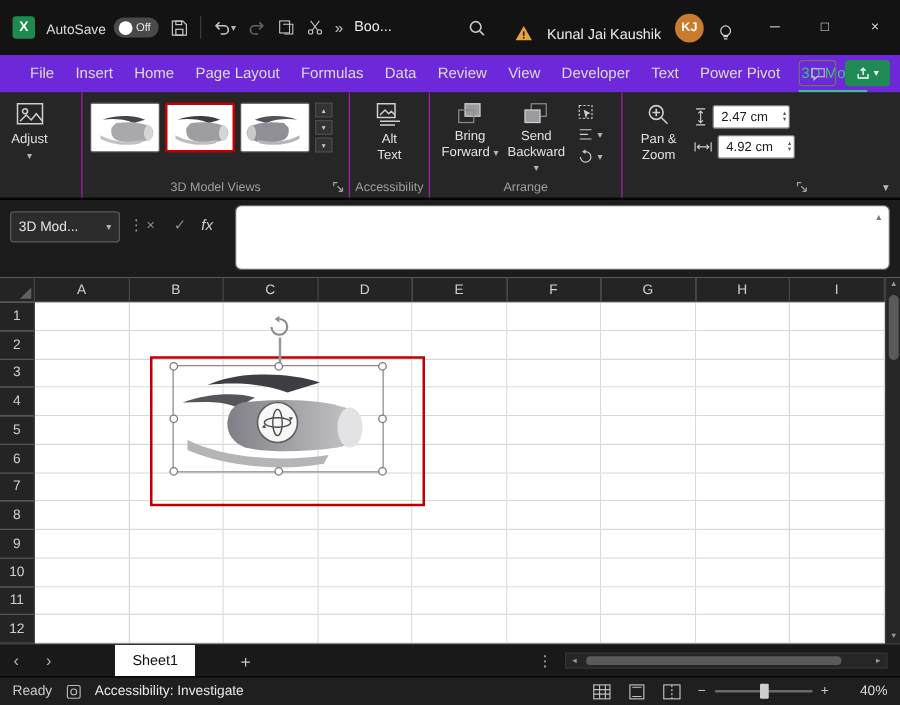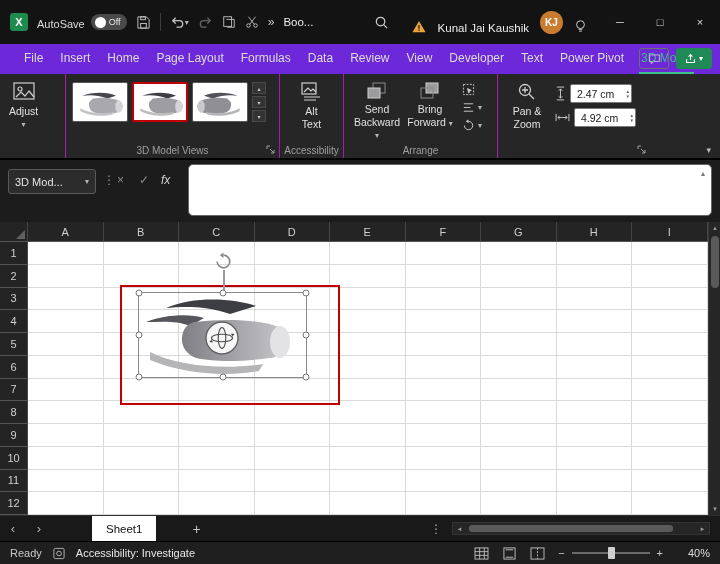--- a/index.html
+++ b/index.html
@@ -274,33 +274,33 @@
           <rect x="2" y="2" width="14" height="11"></rect>
           <path d="M4 11l4-4 3 3 2-2 3 3"></path>
           <path d="M4 16h16M4 19h12"></path>
         </svg>
       <span class="lbl" style="width:28px">Alt Text</span>
     </div>
     <div class="glabel">Accessibility</div>
   </div>
 
   <div class="group" style="width:154px">
+    <div class="bigbtn" style="width:52px">
+      <svg width="22" height="20" viewBox="0 0 22 20">
+          <rect x="7" y="2" width="12" height="10" fill="#9a9a9f" stroke="#cfcfcf"></rect>
+          <rect x="2" y="7" width="12" height="10" fill="none" stroke="#8a8a8a"></rect>
+        </svg>
+      <span class="lbl" style="width:46px"><span>Bring Forward</span> <span class="chev-s">▾</span></span>
+    </div>
     <div class="bigbtn" style="width:54px">
       <svg width="22" height="20" viewBox="0 0 22 20">
           <rect x="7" y="2" width="12" height="10" fill="none" stroke="#8a8a8a"></rect>
           <rect x="2" y="7" width="12" height="10" fill="#9a9a9f" stroke="#cfcfcf"></rect>
         </svg>
       <span class="lbl" style="width:52px"><span>Send Backward</span> <span class="chev-s">▾</span></span>
-    </div>
-    <div class="bigbtn" style="width:52px">
-      <svg width="22" height="20" viewBox="0 0 22 20">
-          <rect x="7" y="2" width="12" height="10" fill="#9a9a9f" stroke="#cfcfcf"></rect>
-          <rect x="2" y="7" width="12" height="10" fill="none" stroke="#8a8a8a"></rect>
-        </svg>
-      <span class="lbl" style="width:46px"><span>Bring Forward</span> <span class="chev-s">▾</span></span>
     </div>
     <div class="smallcol">
       <div class="smallbtn">
         <svg width="13" height="13" viewBox="0 0 14 14" fill="none" stroke="#cfcfcf">
             <rect x="1.5" y="1.5" width="11" height="11" stroke-dasharray="2 1.5"></rect>
             <path d="M6 6l4 2-2 .7L7.3 11z" fill="#cfcfcf"></path>
           </svg>
       </div>
       <div class="smallbtn">
         <svg width="13" height="13" viewBox="0 0 14 14" fill="none" stroke="#cfcfcf">

